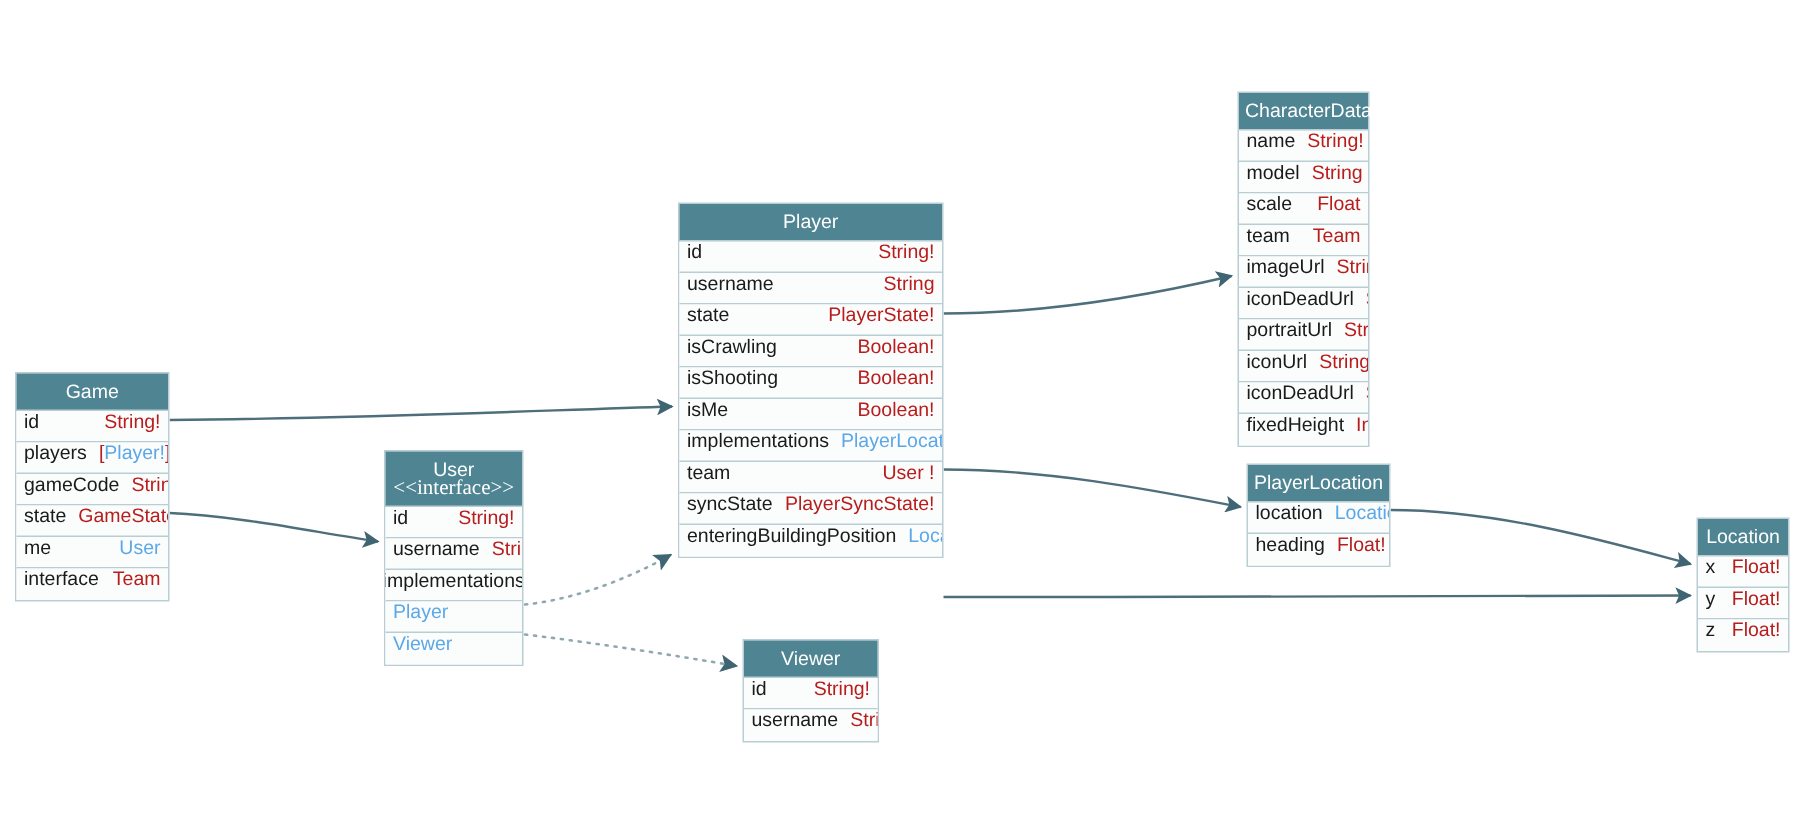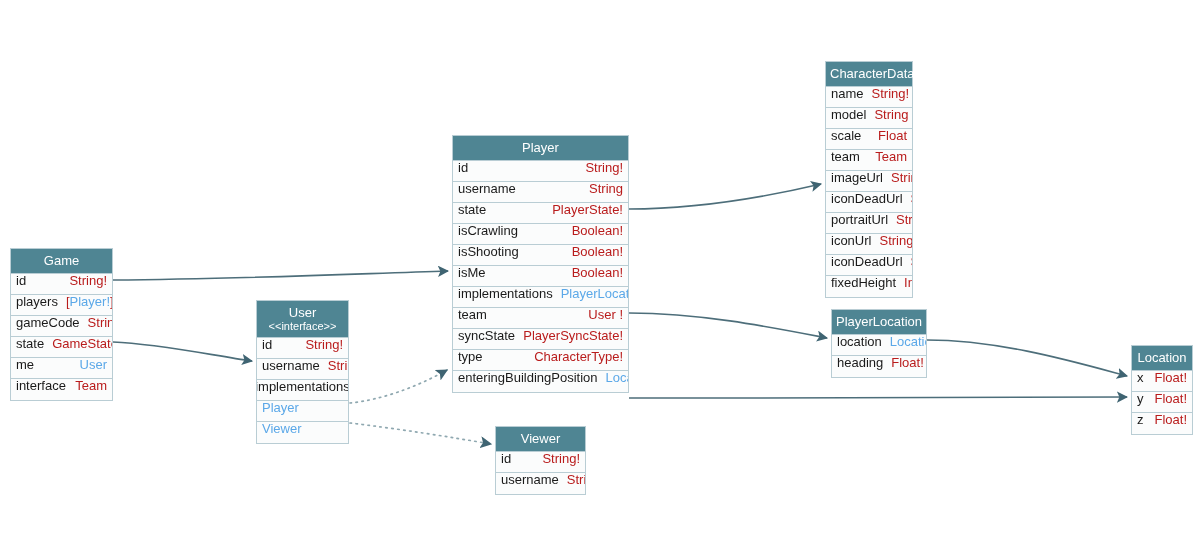--- a/index.html
+++ b/index.html
@@ -40,22 +40,23 @@
     text-align: center;
     font-size: 13px;
     line-height: 15px;
     padding: 4px 4px 5px 4px;
     box-sizing: border-box;
     border-bottom: 1px solid #b9cdd4;
     white-space: nowrap;
   }
   .ent-header .sub {
     display: block;
-    font-size: 11px;
+    font-size: 14px;
     line-height: 12px;
+    font-family: Liberation Serif, serif;
   }
   .ent-row {
     display: flex;
     align-items: flex-start;
     justify-content: space-between;
     box-sizing: border-box;
     border-bottom: 1px solid #b9cdd4;
     background: #fbfcfc;
     font-size: 13px;
     line-height: 14px;
@@ -203,24 +204,20 @@
         </div>
         <div class="ent-row">
           <span class="fname">team</span>
           <span class="ftype"><span class="plain">User !</span></span>
         </div>
         <div class="ent-row">
           <span class="fname">syncState</span>
           <span class="ftype"><span class="plain">PlayerSyncState!</span></span>
         </div>
         <div class="ent-row">
-          <span class="fname">type</span>
-          <span class="ftype"><span class="plain">CharacterType!</span></span>
-        </div>
-        <div class="ent-row">
           <span class="fname">enteringBuildingPosition</span>
           <span class="ftype"><span class="link">Location</span></span>
         </div>
       </div>
       <div class="entity" style="left: 495px; top: 426px; width: 91px;">
         <div class="ent-header"><span>Viewer</span></div>
         <div class="ent-row">
           <span class="fname">id</span>
           <span class="ftype"><span class="plain">String!</span></span>
         </div>

